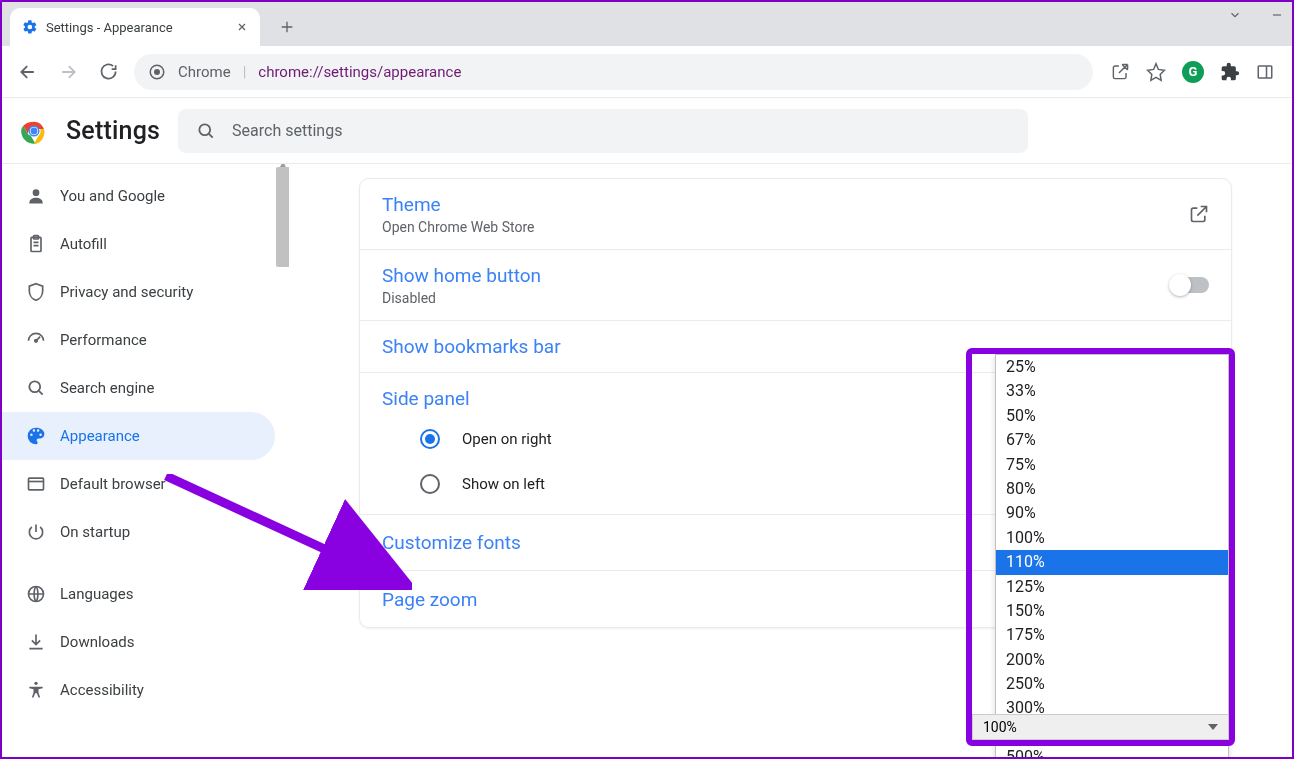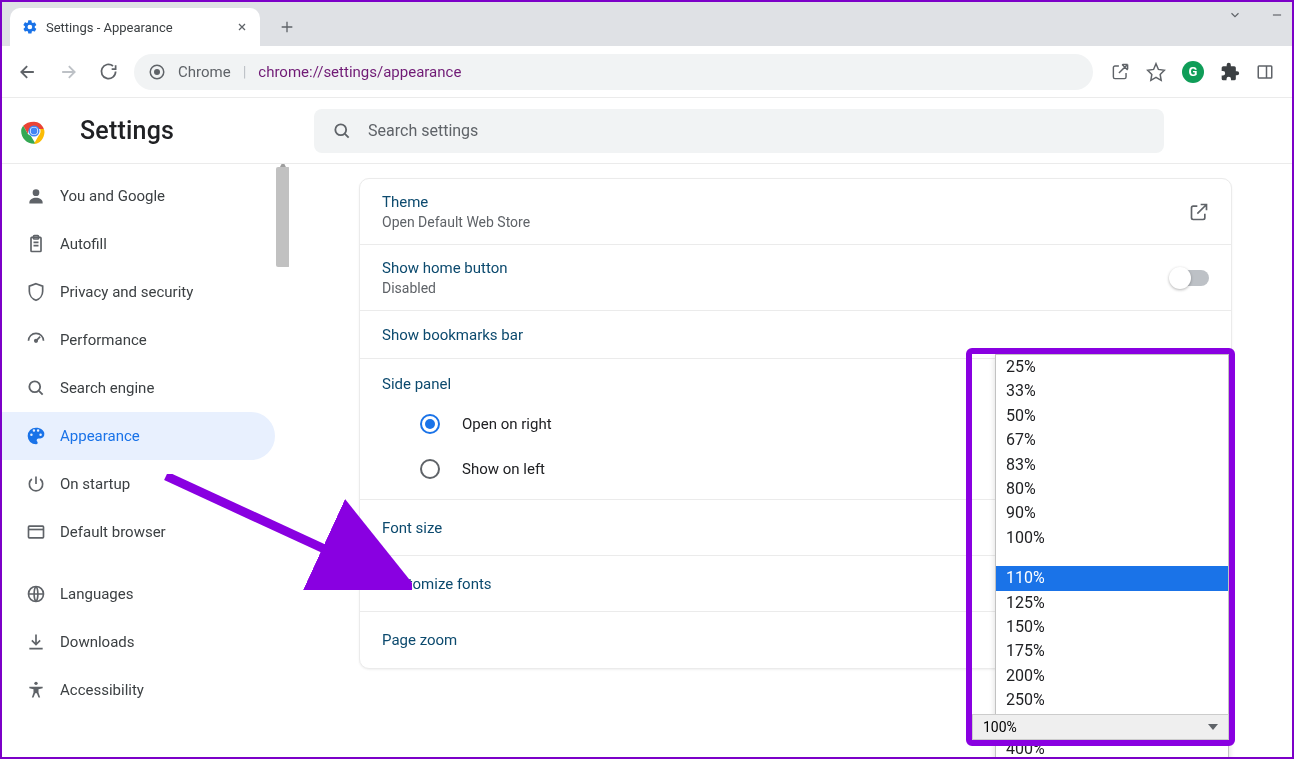--- a/index.html
+++ b/index.html
@@ -16,60 +16,60 @@
 .nav-btn { width: 28px; height: 28px; display: flex; align-items: center; justify-content: center; color: #5f6368; cursor: pointer; border-radius: 50%; }
 .nav-btn.dim { color: #bdc1c6; }
 .omnibox { flex: 1; height: 36px; background: #f1f3f4; border-radius: 18px; display: flex; align-items: center; padding: 0 14px; gap: 12px; color: #5f6368; font-size: 15px; }
 .omni-prefix { color: #5f6368; }
 .omni-sep { color: #bdc1c6; }
 .omni-url { color: #701a75; }
 .tool-icons { display: flex; gap: 16px; align-items: center; color: #5f6368; padding: 0 6px; }
 .green-circ { width: 22px; height: 22px; background: #0f9d58; border-radius: 50%; color: #fff; display: flex; align-items: center; justify-content: center; font-size: 13px; font-weight: bold; }
 
 
-.set-header { height: 66px; display: flex; align-items: center; padding: 0 20px 0 18px; gap: 32px; border-bottom: 1px solid #ebebeb; }
+.set-header { height: 66px; display: flex; align-items: center; padding: 0 20px 0 18px; gap: 18px; border-bottom: 1px solid #ebebeb; }
 .chrome-logo { width: 28px; height: 28px; }
 .set-title { font-size: 25px; font-weight: 500; color: #202124; letter-spacing: .2px; }
-.search-wrap { flex: 1; display: flex; justify-content: center; }
+.search-wrap { flex: 1; display: flex; justify-content: flex-start; }
 .set-search { width: 850px; height: 44px; background: #f1f3f4; border-radius: 8px; display: flex; align-items: center; padding: 0 18px; gap: 16px; color: #5f6368; font-size: 16px; }
 
 
 .layout { display: flex; height: calc(100% - 44px - 52px - 66px); }
 .sidebar { width: 287px; position: relative; overflow: hidden; }
 .sb-scroll { position: absolute; right: -1px; top: 3px; width: 14px; height: 100px; background: #c1c1c1; border-radius: 2px; }
 .sb-arrow { position:absolute; right: 1px; top: -6px; font-size:10px; color:#9e9e9e; }
 .sb-list { padding: 8px 0; }
 .sb-item { height: 48px; display: flex; align-items: center; padding: 0 24px; gap: 14px; font-size: 15px; color: #3c4043; cursor: pointer; border-radius: 0 24px 24px 0; margin-right: 14px; }
 .sb-item.active { background: #e8f0fe; color: #1a73e8; }
 .sb-item.active .sb-icon { color: #1a73e8; }
 .sb-icon { width: 20px; height: 20px; color: #5f6368; display: flex; align-items: center; justify-content: center; }
 .sb-spacer { height: 14px; }
 
 .content { flex: 1; background: #fff; padding: 14px 60px 0 70px; overflow: hidden; position: relative; }
 .card { background: #fff; border: 1px solid #ebebeb; border-radius: 10px; overflow: hidden; box-shadow: 0 1px 2px rgba(60,64,67,.08); }
 .row { padding: 14px 22px; border-bottom: 1px solid #ebebeb; display: flex; align-items: center; justify-content: space-between; min-height: 56px; }
 .row:last-child { border-bottom: none; }
-.row-title { font-size: 15px; color: #0c4a6e; }
+.row-title { font-size: 19px; color: #3b82f6; }
 .row-sub { font-size: 14px; color: #5f6368; margin-top: 3px; }
 .open-icon { color: #5f6368; }
 
 .toggle { width: 38px; height: 16px; background: #bdc1c6; border-radius: 10px; position: relative; }
 .toggle::after { content:''; position:absolute; left:-2px; top:-3px; width:22px; height:22px; background:#fff; border-radius:50%; box-shadow: 0 1px 3px rgba(0,0,0,.3); }
 
 .radio-row { padding: 6px 22px 6px 60px; display: flex; align-items: center; gap: 22px; height: 50px; }
 .radio { width: 20px; height: 20px; border: 2px solid #5f6368; border-radius: 50%; display:flex; align-items:center; justify-content:center; }
 .radio.sel { border-color:#1a73e8; }
 .radio.sel::after { content:''; width:10px; height:10px; background:#1a73e8; border-radius:50%; }
 .radio-lbl { font-size: 15px; color:#202124; }
 
 
 .purple-frame { position: absolute; right: 57px; top: 184px; width: 269px; height: 398px; border: 6px solid #8900e1; border-radius: 6px; z-index: 10; pointer-events: none; }
 .zoom-popup { position: absolute; right: 63px; top: 190px; width: 234px; background: #fff; border: 1px solid #c2c2c2; font-size: 16px; color: #202124; z-index: 9; box-shadow: 0 2px 6px rgba(0,0,0,.15); }
 .zoom-popup .opt { padding: 1px 10px; line-height: 1.4; cursor: pointer; }
-.zoom-popup .opt.hi { background: #1a73e8; color: #fff; margin-top: 16px; }
+.zoom-popup .opt.hi { background: #1a73e8; color: #fff; }
 .zoom-current { position: absolute; right: 63px; top: 550px; width: 257px; height: 26px; background: #efefef; border: 1px solid #ccc; display:flex; align-items:center; justify-content:space-between; padding: 0 10px; font-size: 14px; z-index: 9; }
 .triangle-dn { width:0; height:0; border-left:5px solid transparent; border-right:5px solid transparent; border-top:6px solid #5f6368; }
 
 
 .anno-arrow { position: absolute; left: 162px; top: 472px; width: 248px; height: 116px; z-index: 20; pointer-events:none; }
 
 svg { display: block; }
 </style>
 </head>
 <body>
@@ -241,33 +241,33 @@
           <span class="sb-icon">
             <svg width="20" height="20" viewBox="0 0 24 24" fill="currentColor">
               <path d="M12 2a10 10 0 0 0 0 20 2 2 0 0 0 2-2c0-.6-.3-1.1-.6-1.5-.4-.4-.6-.9-.6-1.5a2 2 0 0 1 2-2h2.2A5.8 5.8 0 0 0 22 9.2C22 5.2 17.5 2 12 2zM6.5 12a1.5 1.5 0 1 1 0-3 1.5 1.5 0 0 1 0 3zm3-5a1.5 1.5 0 1 1 0-3 1.5 1.5 0 0 1 0 3zm5 0a1.5 1.5 0 1 1 0-3 1.5 1.5 0 0 1 0 3zm3 5a1.5 1.5 0 1 1 0-3 1.5 1.5 0 0 1 0 3z"></path>
             </svg>
           </span>
           <span>Appearance</span>
         </div>
         <div class="sb-item">
           <span class="sb-icon">
             <svg width="20" height="20" viewBox="0 0 24 24" fill="none" stroke="#5f6368" stroke-width="2">
-              <path d="M12 3v9M7 6a8 8 0 1 0 10 0"></path>
-            </svg>
-          </span>
-          <span>On startup</span>
-        </div>
-        <div class="sb-item">
-          <span class="sb-icon">
-            <svg width="20" height="20" viewBox="0 0 24 24" fill="none" stroke="#5f6368" stroke-width="2">
               <rect x="3" y="5" width="18" height="14" rx="1"></rect>
               <path d="M3 9h18"></path>
             </svg>
           </span>
           <span>Default browser</span>
+        </div>
+        <div class="sb-item">
+          <span class="sb-icon">
+            <svg width="20" height="20" viewBox="0 0 24 24" fill="none" stroke="#5f6368" stroke-width="2">
+              <path d="M12 3v9M7 6a8 8 0 1 0 10 0"></path>
+            </svg>
+          </span>
+          <span>On startup</span>
         </div>
         <div class="sb-spacer"></div>
         <div class="sb-item">
           <span class="sb-icon">
             <svg width="20" height="20" viewBox="0 0 24 24" fill="none" stroke="#5f6368" stroke-width="2">
               <circle cx="12" cy="12" r="9"></circle>
               <path d="M3 12h18M12 3c3 3 3 15 0 18M12 3c-3 3-3 15 0 18"></path>
             </svg>
           </span>
           <span>Languages</span>
@@ -290,21 +290,21 @@
           <span>Accessibility</span>
         </div>
       </div>
   </div>
 
   <div class="content">
     <div class="card">
       <div class="row">
         <div>
           <div class="row-title">Theme</div>
-          <div class="row-sub">Open Default Web Store</div>
+          <div class="row-sub">Open Chrome Web Store</div>
         </div>
         <span class="open-icon">
           <svg width="20" height="20" viewBox="0 0 24 24" fill="none" stroke="#5f6368" stroke-width="2">
               <path d="M14 3h7v7M21 3L10 14M10 5H5a2 2 0 0 0-2 2v12a2 2 0 0 0 2 2h12a2 2 0 0 0 2-2v-5"></path>
             </svg>
         </span>
       </div>
       <div class="row">
         <div>
           <div class="row-title">Show home button</div>
@@ -320,38 +320,35 @@
           <div class="row-title">Side panel</div>
         </div>
         <div class="radio-row">
           <div class="radio sel"></div>
           <div class="radio-lbl">Open on right</div>
         </div>
         <div class="radio-row" style="padding-bottom:16px;">
           <div class="radio"></div>
           <div class="radio-lbl">Show on left</div>
         </div>
-      </div>
-      <div class="row">
-        <div class="row-title">Font size</div>
       </div>
       <div class="row">
         <div class="row-title">Customize fonts</div>
       </div>
       <div class="row">
         <div class="row-title">Page zoom</div>
       </div>
     </div>
 
     <div class="zoom-popup" id="zoom-popup">
         <div class="opt">25%</div>
         <div class="opt">33%</div>
         <div class="opt">50%</div>
         <div class="opt">67%</div>
-        <div class="opt">83%</div>
+        <div class="opt">75%</div>
         <div class="opt">80%</div>
         <div class="opt">90%</div>
         <div class="opt">100%</div>
         <div class="opt hi">110%</div>
         <div class="opt">125%</div>
         <div class="opt">150%</div>
         <div class="opt">175%</div>
         <div class="opt">200%</div>
         <div class="opt">250%</div>
         <div class="opt">300%</div>

